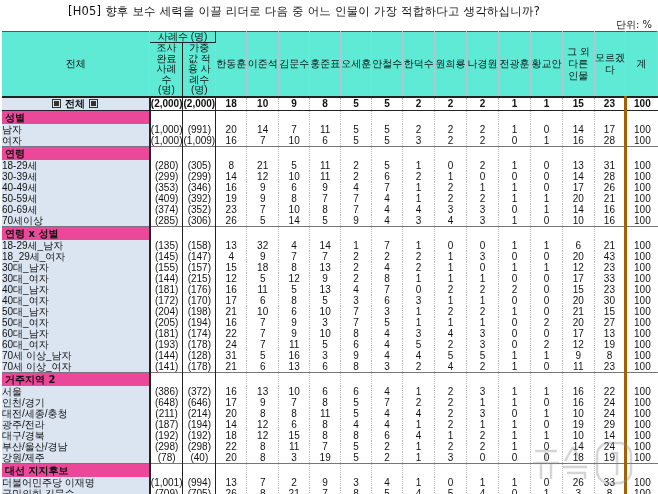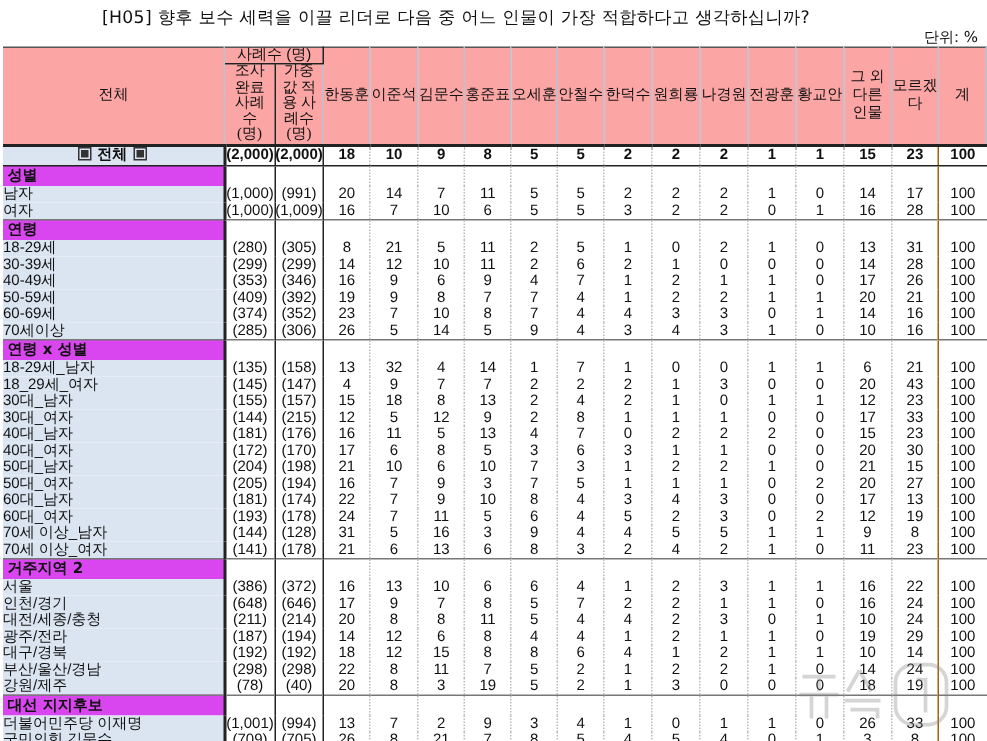--- a/index.html
+++ b/index.html
@@ -4,33 +4,33 @@
 <style>
   html, body { margin: 0; padding: 0; background: #ffffff; }
   body { width: 658px; height: 494px; overflow: hidden; position: relative;
          font-family: "DejaVu Sans", sans-serif; color: #111; }
   .title { position: absolute; left: 0; top: 4px; width: 608px; text-align: center;
            font-size: 11.5px; letter-spacing: 0.2px; }
   .unit { position: absolute; right: 6px; top: 18px; font-size: 10px; }
   table { position: absolute; left: 2px; top: 31px; border-collapse: collapse;
           table-layout: fixed; font-family: "Liberation Sans", sans-serif; font-size: 10px; }
   td, th { padding: 0; line-height: 11px; white-space: nowrap; }
-  th { background: #fca5a5; font-weight: normal; font-size: 10px; text-align: center;
+  th { background: #5eead4; font-weight: normal; font-size: 10px; text-align: center;
        border-left: 1px solid #b8c4d3; border-right: 1px solid #b8c4d3; vertical-align: middle; }
   th.lbl { border-left: none; }
-  th.ss { line-height: 10.5px; border-left: 1px solid #222; border-right: 1px solid #222; font-family: Liberation Serif, serif; }
+  th.ss { line-height: 10.5px; border-left: 1px solid #222; border-right: 1px solid #222; }
   tr.hdr1 th { border-top: 1px solid #555; }
   th.ss-top { border-bottom: 1px solid #222; border-left: 1px solid #222; border-right: 1px solid #222; line-height: 10px; }
   td { text-align: center; border-left: 1px dotted #bbb; }
   td.lbl { background: #dbe5f1; text-align: left; padding-right: 1px; border-left: none; }
-  td.sec { background: #d946ef; text-align: left; font-weight: bold; font-family: "DejaVu Sans", sans-serif; font-size: 10px; padding-left: 3px; border-left: none; }
+  td.sec { background: #ec4899; text-align: left; font-weight: bold; font-family: "DejaVu Sans", sans-serif; font-size: 10px; padding-left: 3px; border-left: none; }
   td.n1 { border-left: 2px solid #222; }
   td.n2 { border-left: 1px solid #222; }
   td.v1 { border-left: 1px solid #222; }
-  td.tot { border-left: 1px solid #a16207; }
+  td.tot { border-left: 3px solid #a16207; }
   tr.total td { font-weight: bold; border-top: 2px solid #222; border-bottom: 1px solid #222; height: 12px; }
   tr.total td.lbl { text-align: center; }
   tr.secrow td { height: 13px; border-top: 1px solid #777; }
   tr.data td { height: 11px; }
   .chk { display: inline-block; width: 7px; height: 7px; border: 1px solid #333; position: relative; vertical-align: -1px; margin: 0 4px; }
   .chk::after { content: ""; position: absolute; left: 1px; top: 1px; width: 5px; height: 5px; background: #333; }
   .watermark { position: absolute; left: 527px; top: 437px; width: 110px; height: 50px; opacity: 0.35; pointer-events: none; }
 </style>
 </head>
 <body>

